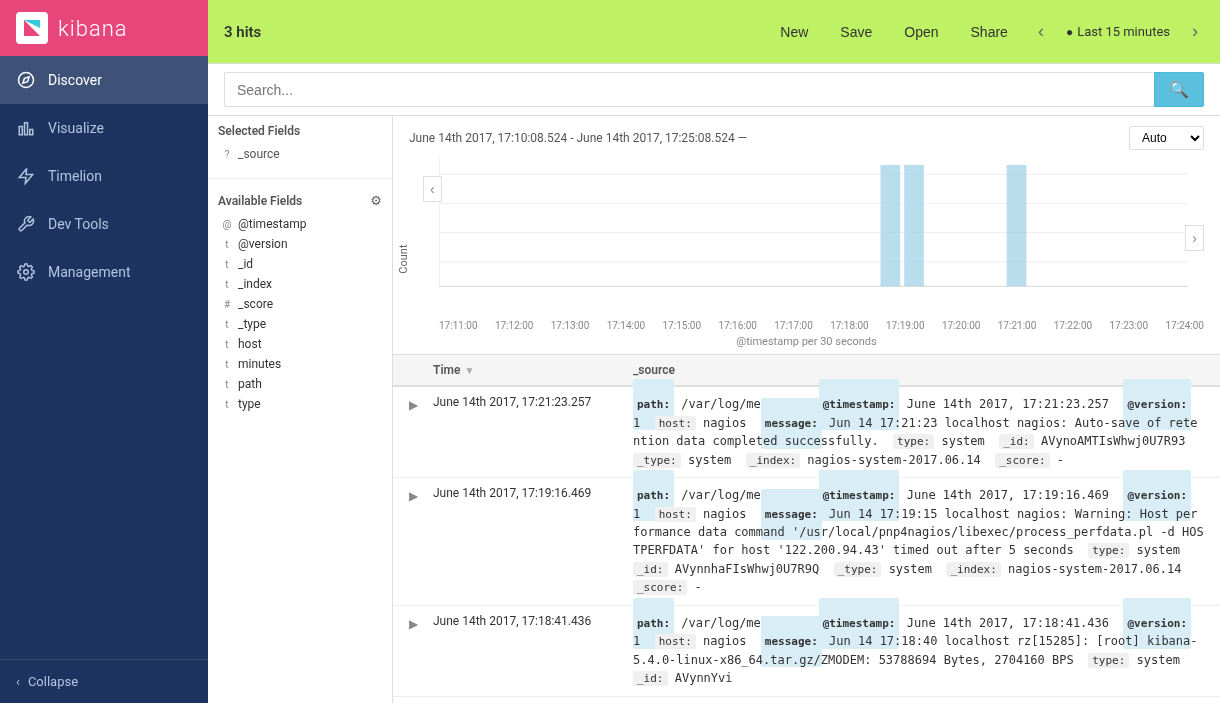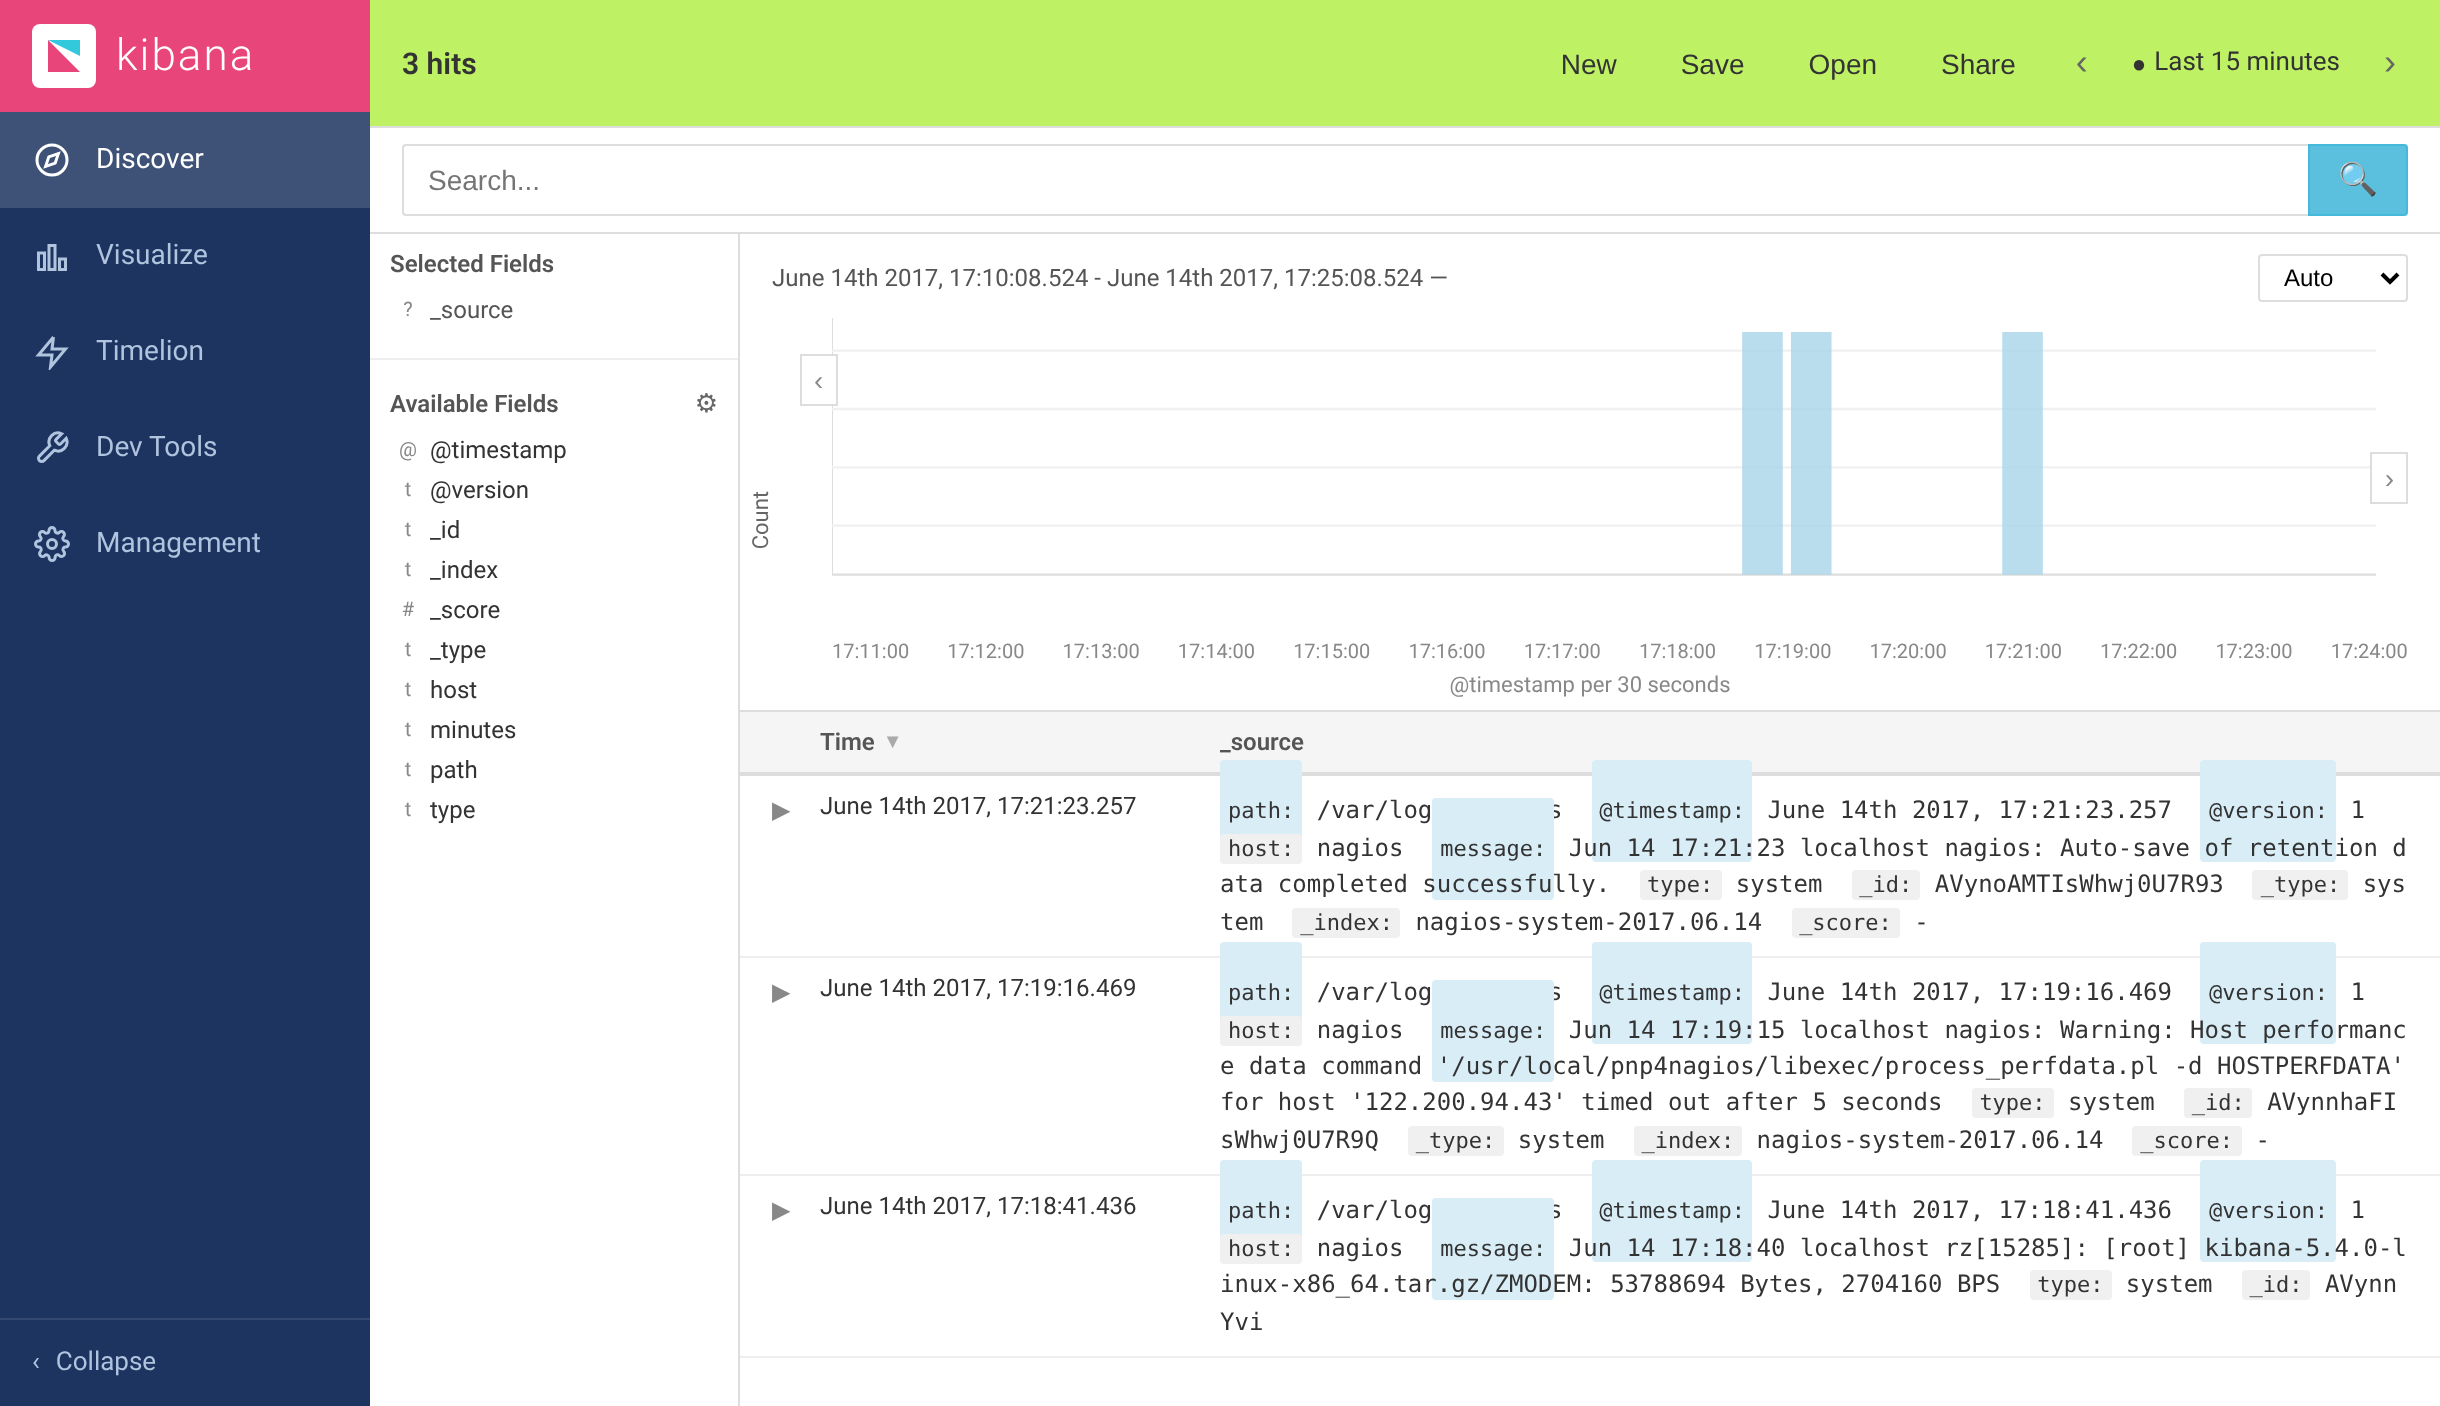--- a/index.html
+++ b/index.html
@@ -1,19 +1,19 @@
 <!DOCTYPE html>
 <html><head>
   <meta charset="utf-8">
   <style>
     * { box-sizing: border-box; margin: 0; padding: 0; }
     body { font-family: -apple-system, BlinkMacSystemFont, 'Segoe UI', Roboto, sans-serif; font-size: 13px; background: #f5f5f5; display: flex; height: 703px; overflow: hidden; }
 
     
-    .sidebar { width: 185px; background: #1a1a2e; display: flex; flex-direction: column; flex-shrink: 0; }
+    .sidebar { width: 208px; background: #1a1a2e; display: flex; flex-direction: column; flex-shrink: 0; }
     .sidebar-logo { background: #e8457a; padding: 12px 16px; display: flex; align-items: center; gap: 10px; cursor: pointer; }
     .sidebar-logo-icon { width: 32px; height: 32px; background: white; border-radius: 4px; display: flex; align-items: center; justify-content: center; }
     .sidebar-logo-icon svg { width: 24px; height: 24px; }
     .sidebar-logo-text { color: white; font-size: 22px; font-weight: 300; letter-spacing: 1px; }
     .sidebar-nav { flex: 1; background: #1d3461; }
     .sidebar-item { display: flex; align-items: center; gap: 12px; padding: 14px 16px; color: #b0c4de; cursor: pointer; transition: background 0.2s; }
     .sidebar-item.active { background: rgba(255,255,255,0.15); color: white; }
     .sidebar-item-icon { width: 20px; height: 20px; display: flex; align-items: center; justify-content: center; flex-shrink: 0; }
     .sidebar-item-label { font-size: 14px; }
     .sidebar-collapse { padding: 14px 16px; color: #b0c4de; cursor: pointer; display: flex; align-items: center; gap: 8px; background: #1d3461; border-top: 1px solid rgba(255,255,255,0.1); }
@@ -78,21 +78,21 @@
     .th-time { width: 200px; flex-shrink: 0; display: flex; align-items: center; gap: 4px; }
     .th-source { flex: 1; }
     .sort-icon { font-size: 10px; color: #aaa; }
 
     .table-row { display: flex; border-bottom: 1px solid #eee; padding: 8px 16px; align-items: flex-start; gap: 0; }
     .td-expand { width: 24px; flex-shrink: 0; padding-top: 2px; }
     .expand-btn { background: none; border: none; cursor: pointer; color: #888; font-size: 12px; padding: 0; }
     .td-time { width: 200px; flex-shrink: 0; font-size: 12px; color: #333; padding-right: 12px; }
     .td-source { flex: 1; font-size: 12px; color: #333; font-family: monospace; line-height: 1.5; word-break: break-all; }
     .field-val-highlight { background: #f0f0f0; padding: 1px 4px; border-radius: 2px; font-size: 11px; }
-    .field-key-highlight { background: #d9edf7; padding: 19px 4px; border-radius: 2px; font-size: 11px; font-weight: 400; }
+    .field-key-highlight { background: #d9edf7; padding: 19px 4px; border-radius: 2px; font-size: 11px; font-weight: 700; }
   </style>
 </head>
 <body>
 
 <div class="sidebar">
   <div class="sidebar-logo">
     <div class="sidebar-logo-icon">
       <svg viewBox="0 0 24 24" fill="none">
         <path d="M4 20 L4 4 L20 20 Z" fill="#e8457a"></path>
         <path d="M4 4 L20 4 L20 12 Z" fill="#00bcd4" opacity="0.8"></path>

